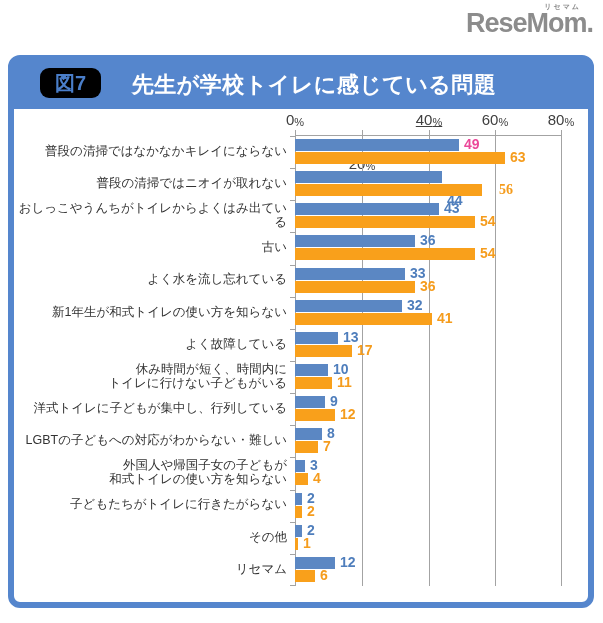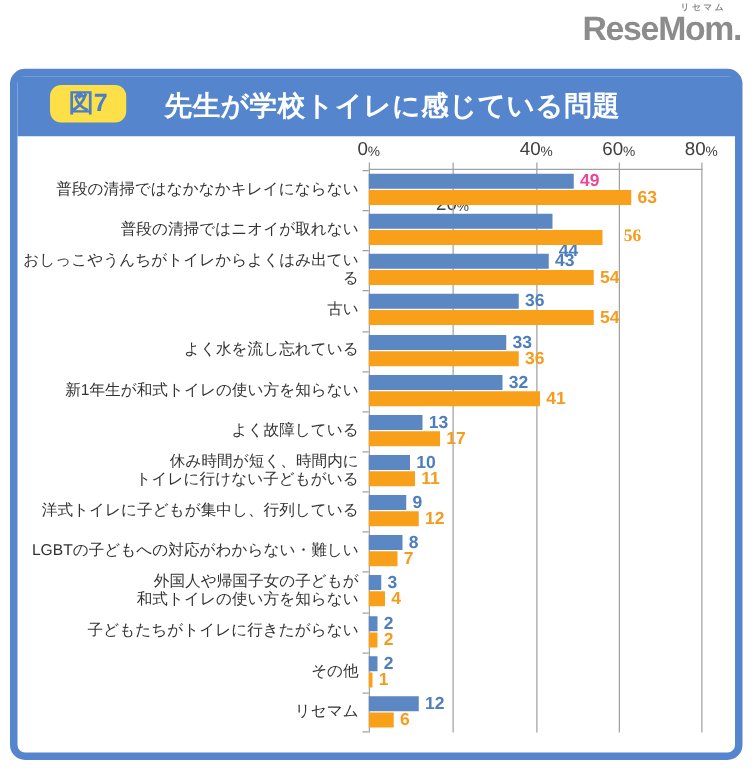--- a/index.html
+++ b/index.html
@@ -10,21 +10,21 @@
   
   .logo{position:absolute;top:10px;right:10px;color:#8c8c8c;font-weight:800;
         font-size:27px;letter-spacing:-1px;line-height:1}
   .logo .ruby{position:absolute;top:-7px;right:12px;font-size:7px;font-weight:700;
         letter-spacing:2px;color:#8c8c8c}
   
   .figure{position:absolute;left:8px;top:55px;width:586px;height:553px;
           border:6px solid #5586cd;border-radius:12px;background:#fff;box-sizing:border-box}
   .fig-header{position:absolute;left:0;top:0;width:100%;height:48px;background:#5586cd;
           display:flex;align-items:center}
-  .badge{position:absolute;left:26px;top:7px;background:#fde047;border-radius:9px;
+  .badge{position:absolute;left:26px;top:7px;background:#000000;border-radius:9px;
           padding:4px 15px;color:#4a7ec9;font-weight:700;font-size:20px;line-height:1.1}
   .fig-title{width:100%;text-align:center;color:#fff;font-weight:700;font-size:22px;
           padding-left:26px;box-sizing:border-box;letter-spacing:0.5px}
   
   .chart{position:absolute;left:0;top:48px;right:0;bottom:0}
   .xlabels{position:absolute;left:0;top:0;width:100%;height:26px}
   .xl{position:absolute;top:2px;width:60px;text-align:center;color:#404040;font-size:15px}
   .xl .pct{font-size:11px;vertical-align:-1px}
   .plot{position:absolute;left:281px;top:26px;width:267px;height:450px;
         border-top:1px solid #a3a3a3}
@@ -56,21 +56,21 @@
 <div class="figure">
   <div class="fig-header">
     <div class="badge">図7</div>
     <div class="fig-title">先生が学校トイレに感じている問題</div>
   </div>
 
   <div class="chart">
     <div class="xlabels">
         <div class="xl" style="left: 251px;"><span>0</span><span class="pct">%</span></div>
         <div class="xl" style="left: 318px; margin-top: 44px;"><span>20</span><span class="pct">%</span></div>
-        <div class="xl" style="left: 385px;"><span>40</span><span class="pct">%</span></div>
+        <div class="xl" style="left: 385px; text-decoration: underline;"><span>40</span><span class="pct">%</span></div>
         <div class="xl" style="left: 451px;"><span>60</span><span class="pct">%</span></div>
         <div class="xl" style="left: 517px;"><span>80</span><span class="pct">%</span></div>
       </div>
     <div class="plot">
         <div class="gridline" style="left: 0px;"></div>
         <div class="toptick" style="left: 0px;"></div>
         <div class="gridline" style="left: 67px;"></div>
         <div class="toptick" style="left: 67px;"></div>
         <div class="gridline" style="left: 134px;"></div>
         <div class="toptick" style="left: 134px;"></div>

